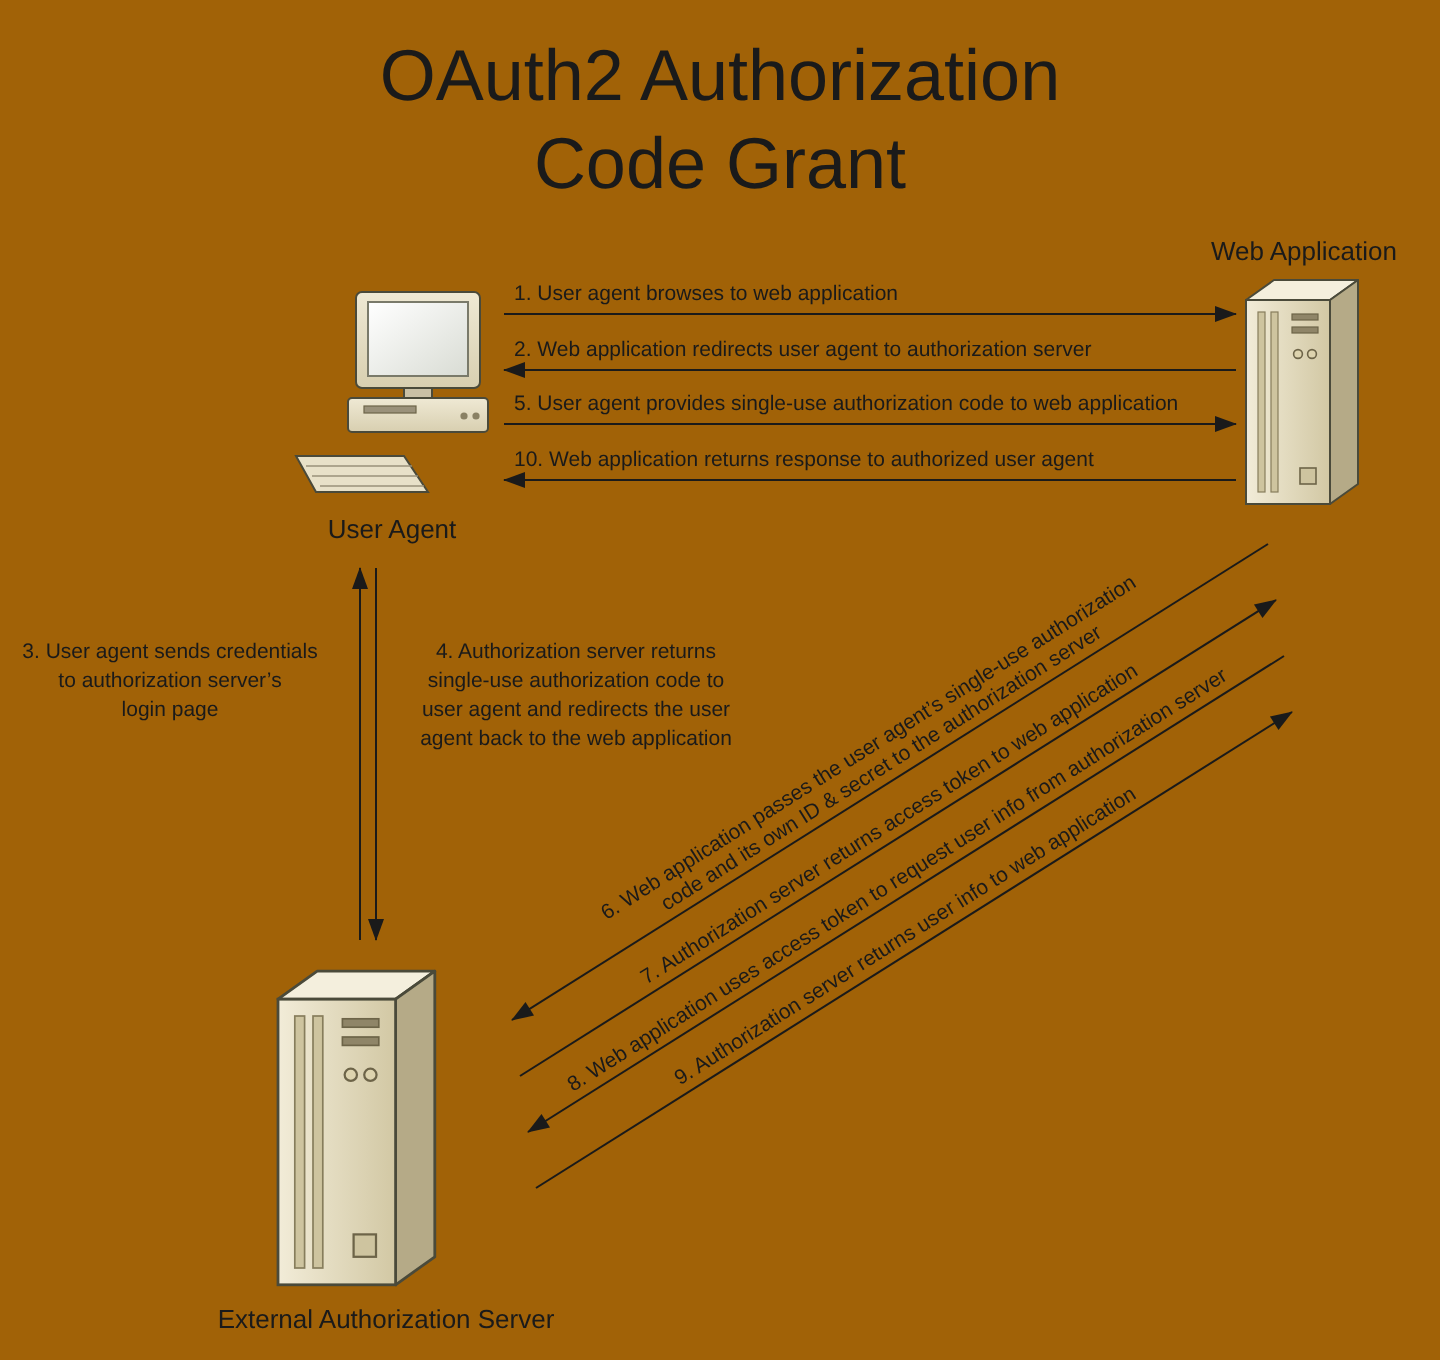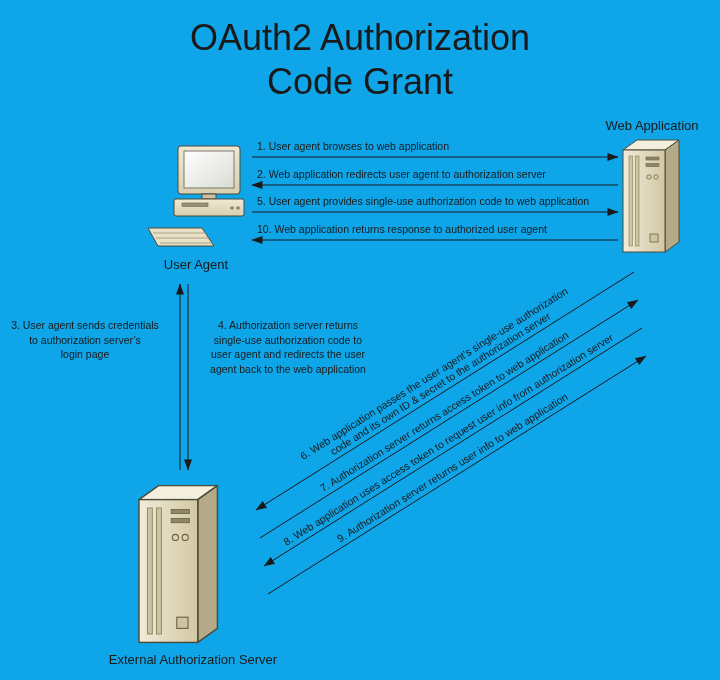--- a/index.html
+++ b/index.html
@@ -1,17 +1,17 @@
 <!DOCTYPE html>
 <html><head>
 <meta charset="utf-8">
 <style>
   html,body{margin:0;padding:0;background:#ffffff;}
   .canvas{
-    width:720px;height:680px;position:relative;background:#0ea5e9;
+    width:720px;height:680px;position:relative;background:#a16207;
     font-family:"Liberation Sans",sans-serif;overflow:hidden;
   }
   svg{position:absolute;left:0;top:0;}
   svg text{font-family:"Liberation Sans",sans-serif;fill:#1a1a1a;}
   .title-text{font-size:36px;}
   .node-label{font-size:13px;}
   .msg{font-size:10.5px;}
   .msg-small{font-size:10.5px;}
   .flow-line{stroke:#1a1a1a;stroke-width:1;fill:none;}
 </style>

